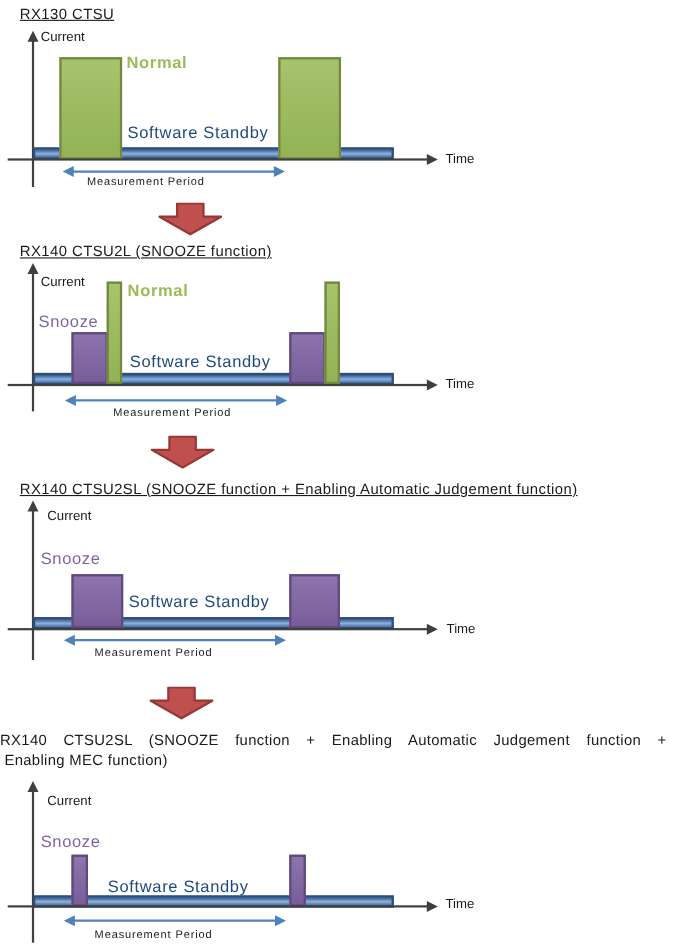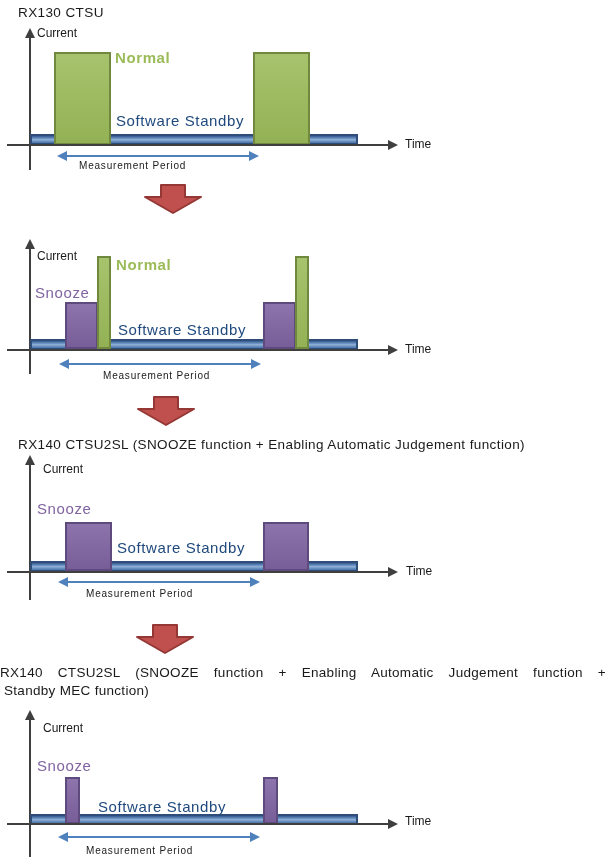--- a/index.html
+++ b/index.html
@@ -3,21 +3,21 @@
 <meta charset="utf-8">
 <title>diagram</title>
 <style>
   html,body{margin:0;padding:0;background:#fff;}
   #stage{
     position:relative;width:613px;height:864px;background:#fff;overflow:hidden;
     font-family:"Liberation Sans","DejaVu Sans",sans-serif;color:var(--text,#1a1a1a);
   }
   .abs{position:absolute;}
   .lab{position:absolute;white-space:nowrap;line-height:1.1;text-align:right;}
-  .panel-title{position:absolute;font-size:13.5px;letter-spacing:0.4px;color:var(--text,#1a1a1a);white-space:nowrap;}
+  .panel-title{position:absolute;font-size:13.5px;letter-spacing:0.4px;color:var(--text,#1a1a1a);white-space:nowrap;text-decoration:underline;}
   .axis-label{font-size:12px;color:var(--text,#1a1a1a);}
   .mode-label{font-size:15px;letter-spacing:0.6px;}
   .normal-label{color:var(--normal-text,#9BBB59);font-weight:bold;}
   .snooze-label{color:var(--snooze-text,#8064A2);}
   .standby-label{color:var(--standby-text,#1F497D);font-size:15px;letter-spacing:0.6px;}
   .measure-label{font-size:10px;letter-spacing:0.8px;color:var(--text,#1a1a1a);}
   .vaxis{position:absolute;width:2px;background:var(--axis,#3f3f3f);}
   .haxis{position:absolute;height:2px;background:var(--axis,#3f3f3f);}
   .arrow-up{position:absolute;width:0;height:0;border-left:5px solid transparent;border-right:5px solid transparent;border-bottom:10px solid var(--axis,#3f3f3f);}
   .arrow-right{position:absolute;width:0;height:0;border-top:5px solid transparent;border-bottom:5px solid transparent;border-left:10px solid var(--axis,#3f3f3f);}
@@ -57,20 +57,21 @@
     <line x1="10" y1="6" x2="194" y2="6"></line>
     <polygon points="1,6 11,1 11,11"></polygon>
     <polygon points="203,6 193,1 193,11"></polygon>
   </svg>
   <div class="lab measure-label" style="left:79px;top:160px;">Measurement Period</div>
 
   <svg class="redarrow abs" style="left:143px;top:184px;" width="60" height="31" viewBox="0 0 60 31">
     <polygon points="18,1 42,1 42,13 58,13 30,29 2,13 18,13"></polygon>
   </svg>
 
+  <div class="panel-title" style="left:18px;top:221px;">RX140 CTSU2L (SNOOZE function)</div>
 
   <div class="arrow-up" style="left:25px;top:239px;"></div>
   <div class="vaxis" style="left:29px;top:247px;height:127px;"></div>
   <div class="lab axis-label" style="left:37px;top:250px;">Current</div>
 
   <div class="bar blue-bar" style="left:30px;top:339px;width:328px;height:11px;"></div>
   <div class="bar purple-bar" style="left:65px;top:302px;width:33px;height:47px;"></div>
   <div class="bar green-bar" style="left:97px;top:256px;width:14px;height:93px;"></div>
   <div class="bar purple-bar" style="left:263px;top:302px;width:33px;height:47px;"></div>
   <div class="bar green-bar" style="left:295px;top:256px;width:14px;height:93px;"></div>
@@ -116,21 +117,21 @@
     <polygon points="1,6 11,1 11,11"></polygon>
     <polygon points="203,6 193,1 193,11"></polygon>
   </svg>
   <div class="lab measure-label" style="left:86px;top:588px;">Measurement Period</div>
 
   <svg class="redarrow abs" style="left:135px;top:624px;" width="60" height="31" viewBox="0 0 60 31">
     <polygon points="18,1 42,1 42,13 58,13 30,29 2,13 18,13"></polygon>
   </svg>
 
   <div class="title-wrap justify-line" style="left:0;top:664px;">RX140 CTSU2SL (SNOOZE function + Enabling Automatic Judgement function +</div>
-  <div class="title-wrap" style="left:4px;top:682px;">Standby MEC function)</div>
+  <div class="title-wrap" style="left:4px;top:682px;">Enabling MEC function)</div>
 
   <div class="arrow-up" style="left:25px;top:710px;"></div>
   <div class="vaxis" style="left:29px;top:718px;height:139px;"></div>
   <div class="lab axis-label" style="left:43px;top:722px;">Current</div>
 
   <div class="bar blue-bar" style="left:30px;top:814px;width:328px;height:11px;"></div>
   <div class="bar purple-bar" style="left:65px;top:777px;width:15px;height:47px;"></div>
   <div class="bar purple-bar" style="left:263px;top:777px;width:15px;height:47px;"></div>
 
   <div class="lab mode-label snooze-label" style="left:37px;top:758px;">Snooze</div>

